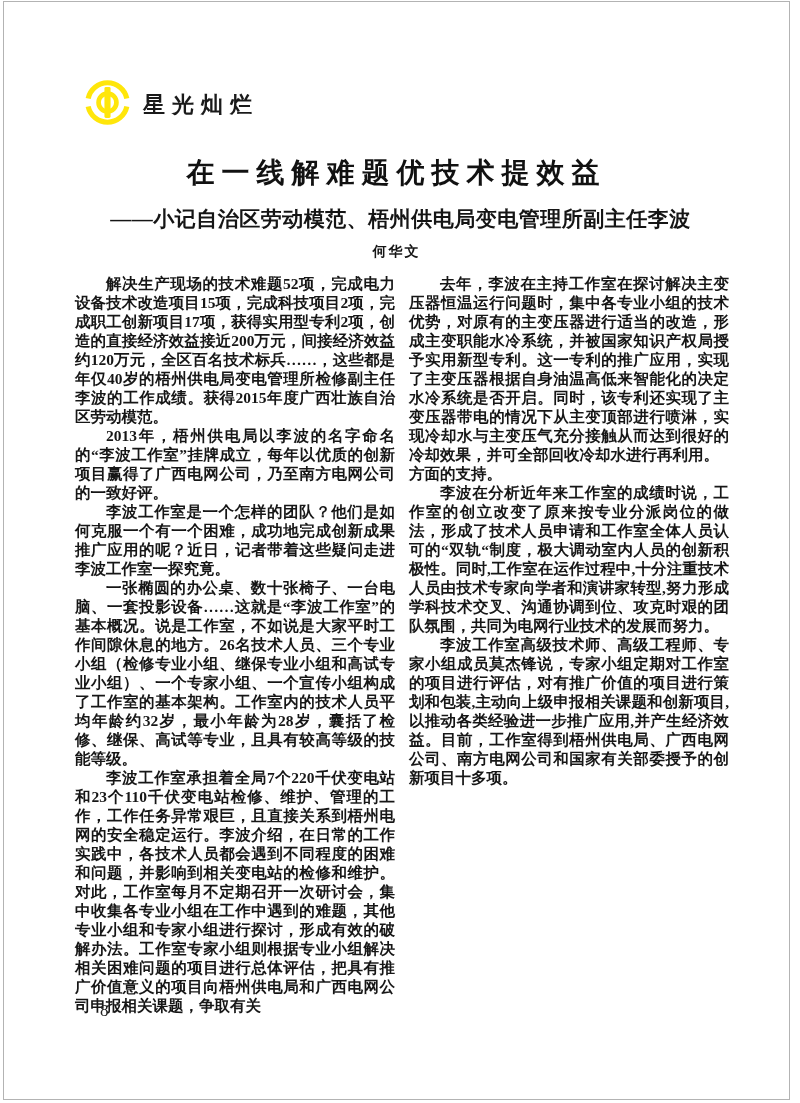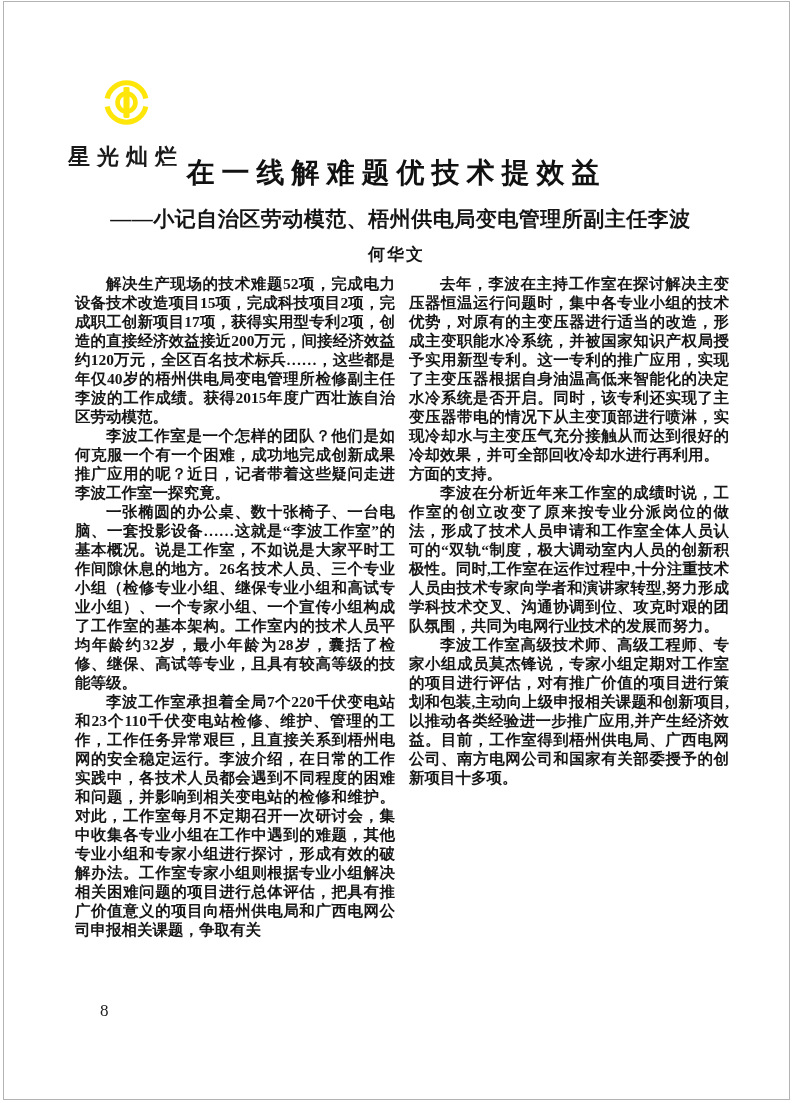--- a/index.html
+++ b/index.html
@@ -20,26 +20,25 @@
     left: 3px;
     top: 1px;
     width: 785px;
     height: 1097px;
     border: 1px solid #b3b3b3;
     background: #ffffff;
     color: #161616;
   }
   .masthead {
     position: absolute;
-    left: 64px;
+    left: 80px;
     top: 77px;
     display: flex;
     align-items: center;
     gap: 12px;
-    flex-direction: column;
   }
   .logo {
     width: 47px;
     height: 47px;
     flex: 0 0 auto;
   }
   .brand {
     font-size: 22px;
     font-weight: bold;
     letter-spacing: 7px;
@@ -69,21 +68,21 @@
     font-weight: bold;
     letter-spacing: 0.5px;
     color: #151515;
   }
   .author {
     position: absolute;
     top: 241px;
     left: 0;
     width: 100%;
     text-align: center;
-    font-size: 17px;
+    font-size: 14px;
     font-weight: bold;
     letter-spacing: 2px;
     color: #151515;
   }
   .columns {
     position: absolute;
     left: 71px;
     top: 272px;
     width: 654px;
     display: flex;
@@ -131,20 +130,21 @@
 
     <h1 class="title">在一线解难题优技术提效益</h1>
 
     <div class="subtitle">——小记自治区劳动模范、梧州供电局变电管理所副主任李波</div>
 
     <div class="author">何华文</div>
 
     <main class="columns">
       <div class="col">
           <p class="para">解决生产现场的技术难题52项，完成电力设备技术改造项目15项，完成科技项目2项，完成职工创新项目17项，获得实用型专利2项，创造的直接经济效益接近200万元，间接经济效益约120万元，全区百名技术标兵……，这些都是年仅40岁的梧州供电局变电管理所检修副主任李波的工作成绩。获得2015年度广西壮族自治区劳动模范。</p>
+          <p class="para">2013年，梧州供电局以李波的名字命名的“李波工作室”挂牌成立，每年以优质的创新项目赢得了广西电网公司，乃至南方电网公司的一致好评。</p>
           <p class="para">李波工作室是一个怎样的团队？他们是如何克服一个有一个困难，成功地完成创新成果推广应用的呢？近日，记者带着这些疑问走进李波工作室一探究竟。</p>
           <p class="para">一张椭圆的办公桌、数十张椅子、一台电脑、一套投影设备……这就是“李波工作室”的基本概况。说是工作室，不如说是大家平时工作间隙休息的地方。26名技术人员、三个专业小组（检修专业小组、继保专业小组和高试专业小组）、一个专家小组、一个宣传小组构成了工作室的基本架构。工作室内的技术人员平均年龄约32岁，最小年龄为28岁，囊括了检修、继保、高试等专业，且具有较高等级的技能等级。</p>
           <p class="para">李波工作室承担着全局7个220千伏变电站和23个110千伏变电站检修、维护、管理的工作，工作任务异常艰巨，且直接关系到梧州电网的安全稳定运行。李波介绍，在日常的工作实践中，各技术人员都会遇到不同程度的困难和问题，并影响到相关变电站的检修和维护。对此，工作室每月不定期召开一次研讨会，集中收集各专业小组在工作中遇到的难题，其他专业小组和专家小组进行探讨，形成有效的破解办法。工作室专家小组则根据专业小组解决相关困难问题的项目进行总体评估，把具有推广价值意义的项目向梧州供电局和广西电网公司申报相关课题，争取有关</p>
         </div>
       <div class="col">
           <p class="para">去年，李波在主持工作室在探讨解决主变压器恒温运行问题时，集中各专业小组的技术优势，对原有的主变压器进行适当的改造，形成主变职能水冷系统，并被国家知识产权局授予实用新型专利。这一专利的推广应用，实现了主变压器根据自身油温高低来智能化的决定水冷系统是否开启。同时，该专利还实现了主变压器带电的情况下从主变顶部进行喷淋，实现冷却水与主变压气充分接触从而达到很好的冷却效果，并可全部回收冷却水进行再利用。</p>
           <p class="para no-indent">方面的支持。</p>
           <p class="para">李波在分析近年来工作室的成绩时说，工作室的创立改变了原来按专业分派岗位的做法，形成了技术人员申请和工作室全体人员认可的“双轨“制度，极大调动室内人员的创新积极性。同时,工作室在运作过程中,十分注重技术人员由技术专家向学者和演讲家转型,努力形成学科技术交叉、沟通协调到位、攻克时艰的团队氛围，共同为电网行业技术的发展而努力。</p>
           <p class="para">李波工作室高级技术师、高级工程师、专家小组成员莫杰锋说，专家小组定期对工作室的项目进行评估，对有推广价值的项目进行策划和包装,主动向上级申报相关课题和创新项目,以推动各类经验进一步推广应用,并产生经济效益。目前，工作室得到梧州供电局、广西电网公司、南方电网公司和国家有关部委授予的创新项目十多项。</p>
         </div>

